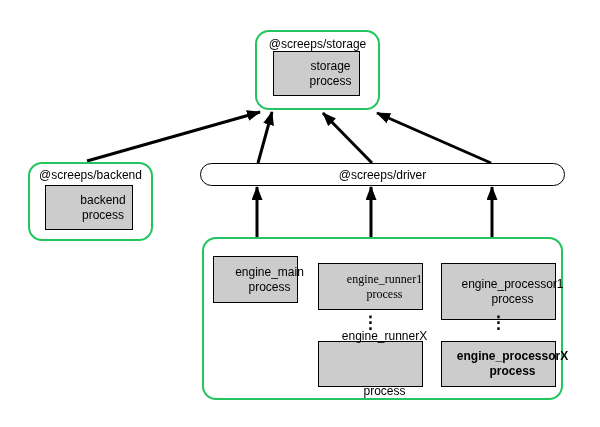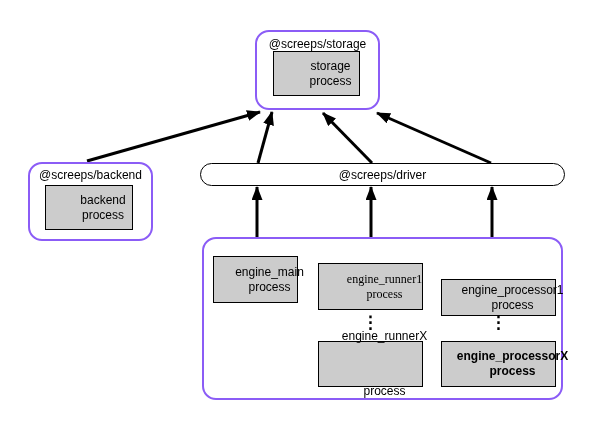--- a/index.html
+++ b/index.html
@@ -30,21 +30,21 @@
     pointer-events: none;
   }
   .edges line {
     stroke: #000;
     stroke-width: 3;
   }
 
   .group {
     position: absolute;
     background: #ffffff;
-    border: 2px solid #8b5cf6;
+    border: 2px solid #22c55e;
     border-radius: 14px;
   }
   .group-title {
     text-align: center;
     font-size: 12px;
     line-height: 14px;
     padding-top: 5px;
     white-space: nowrap;
   }
 
@@ -79,21 +79,21 @@
     display: flex;
     align-items: center;
     justify-content: center;
     font-size: 12px;
     white-space: nowrap;
   }
 
   .engine-group   { left: 202px; top: 237px; width: 361px; height: 163px; }
   .engine-main    { left: 9px;   top: 17px;  width: 85px;  height: 47px; }
   .engine-runner1 { left: 114px; top: 24px;  width: 105px; height: 47px; font-family: Liberation Serif, serif; }
-  .engine-proc1   { left: 237px; top: 40px;  width: 115px; height: 37px; }
+  .engine-proc1   { left: 237px; top: 24px;  width: 115px; height: 57px; }
   .engine-runnerX { left: 114px; top: 102px; width: 105px; height: 46px; gap: 40px; }
   .engine-procX   { left: 237px; top: 102px; width: 115px; height: 46px; font-weight: bold; }
 
   .vdots {
     position: absolute;
     width: 16px;
     height: 24px;
     text-align: center;
     font-size: 17px;
     font-weight: bold;

